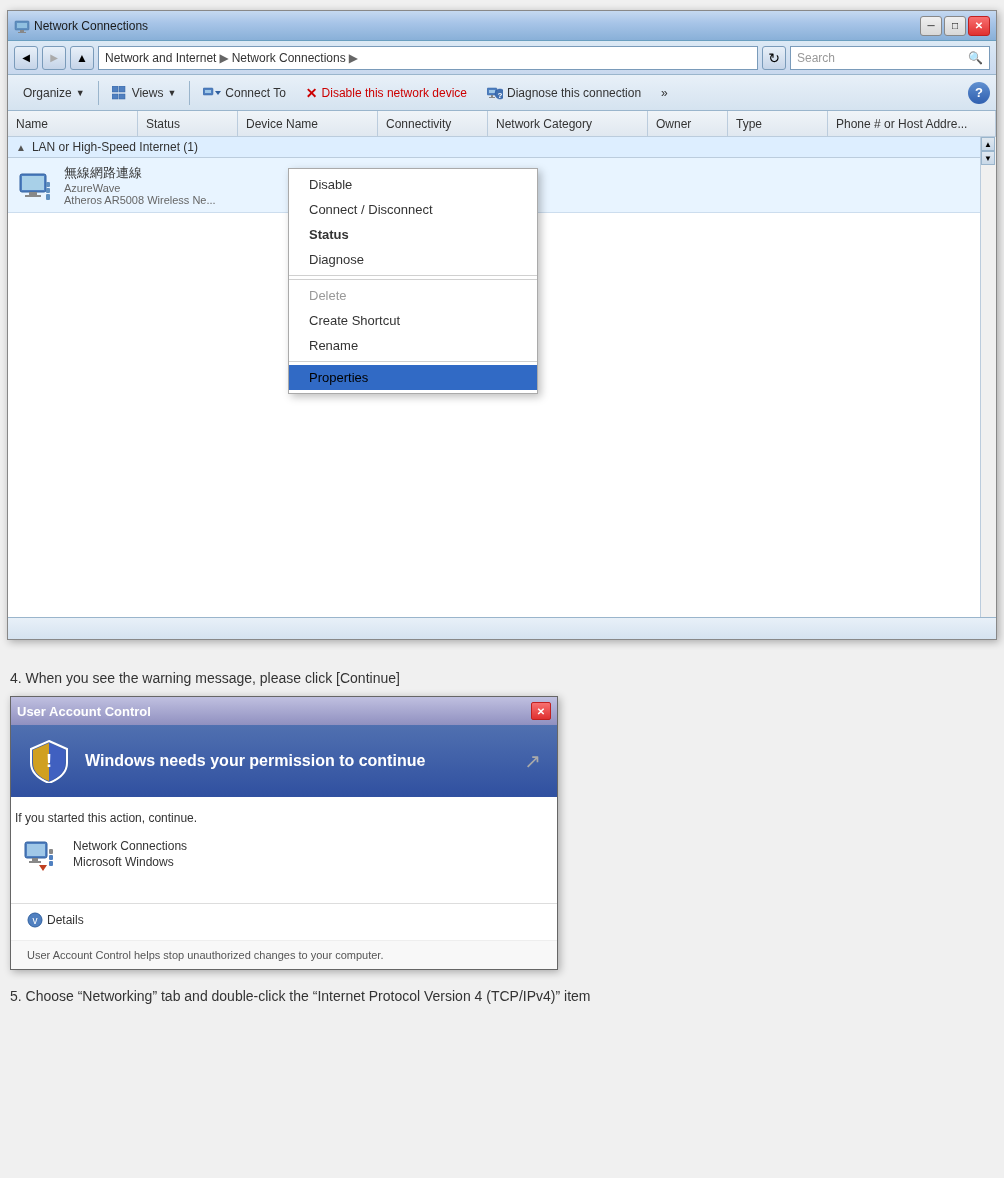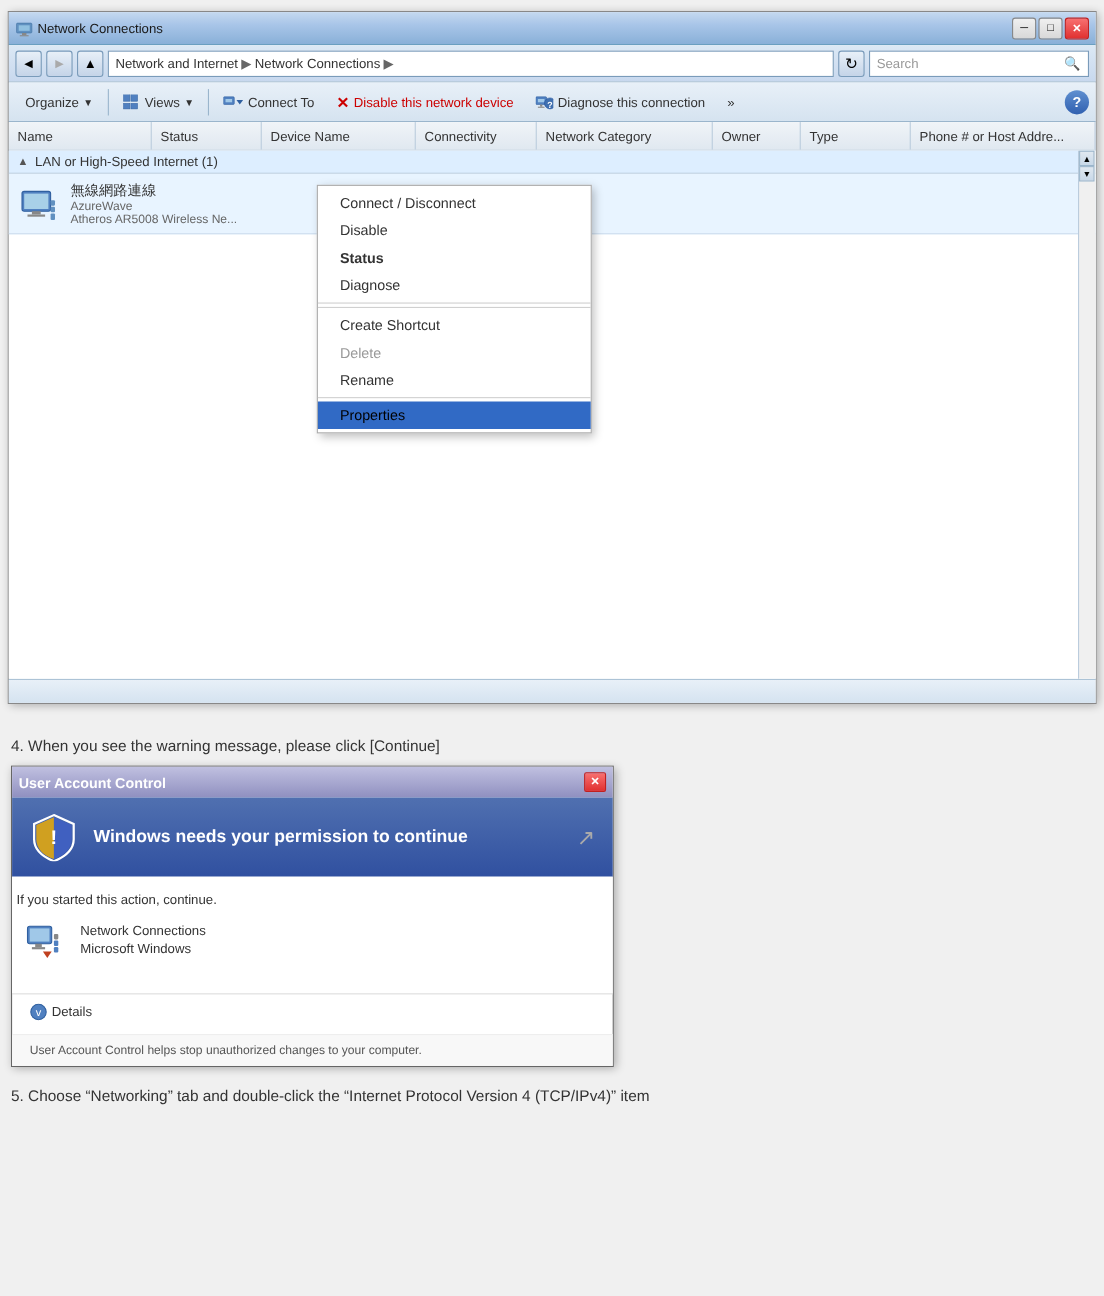--- a/index.html
+++ b/index.html
@@ -617,38 +617,38 @@
         </svg>
       </div>
       <div class="network-info">
         <div class="network-name">無線網路連線</div>
         <div class="network-sub">AzureWave</div>
         <div class="network-sub">Atheros AR5008 Wireless Ne...</div>
       </div>
 
       <div class="context-menu">
         <div class="ctx-item">
-          <span>Connect / Disconnect</span>
+          <span>Disable</span>
         </div>
         <div class="ctx-item">
-          <span>Disable</span>
+          <span>Connect / Disconnect</span>
         </div>
         <div class="ctx-item bold">
           <span>Status</span>
         </div>
         <div class="ctx-item">
           <span>Diagnose</span>
         </div>
         <div class="ctx-separator"></div>
         <div class="ctx-separator"></div>
+        <div class="ctx-item disabled">
+          <span>Delete</span>
+        </div>
         <div class="ctx-item">
           <span>Create Shortcut</span>
-        </div>
-        <div class="ctx-item disabled">
-          <span>Delete</span>
         </div>
         <div class="ctx-item">
           <span>Rename</span>
         </div>
         <div class="ctx-separator"></div>
         <div class="ctx-item highlighted">
           <span>Properties</span>
         </div>
       </div>
     </div>

